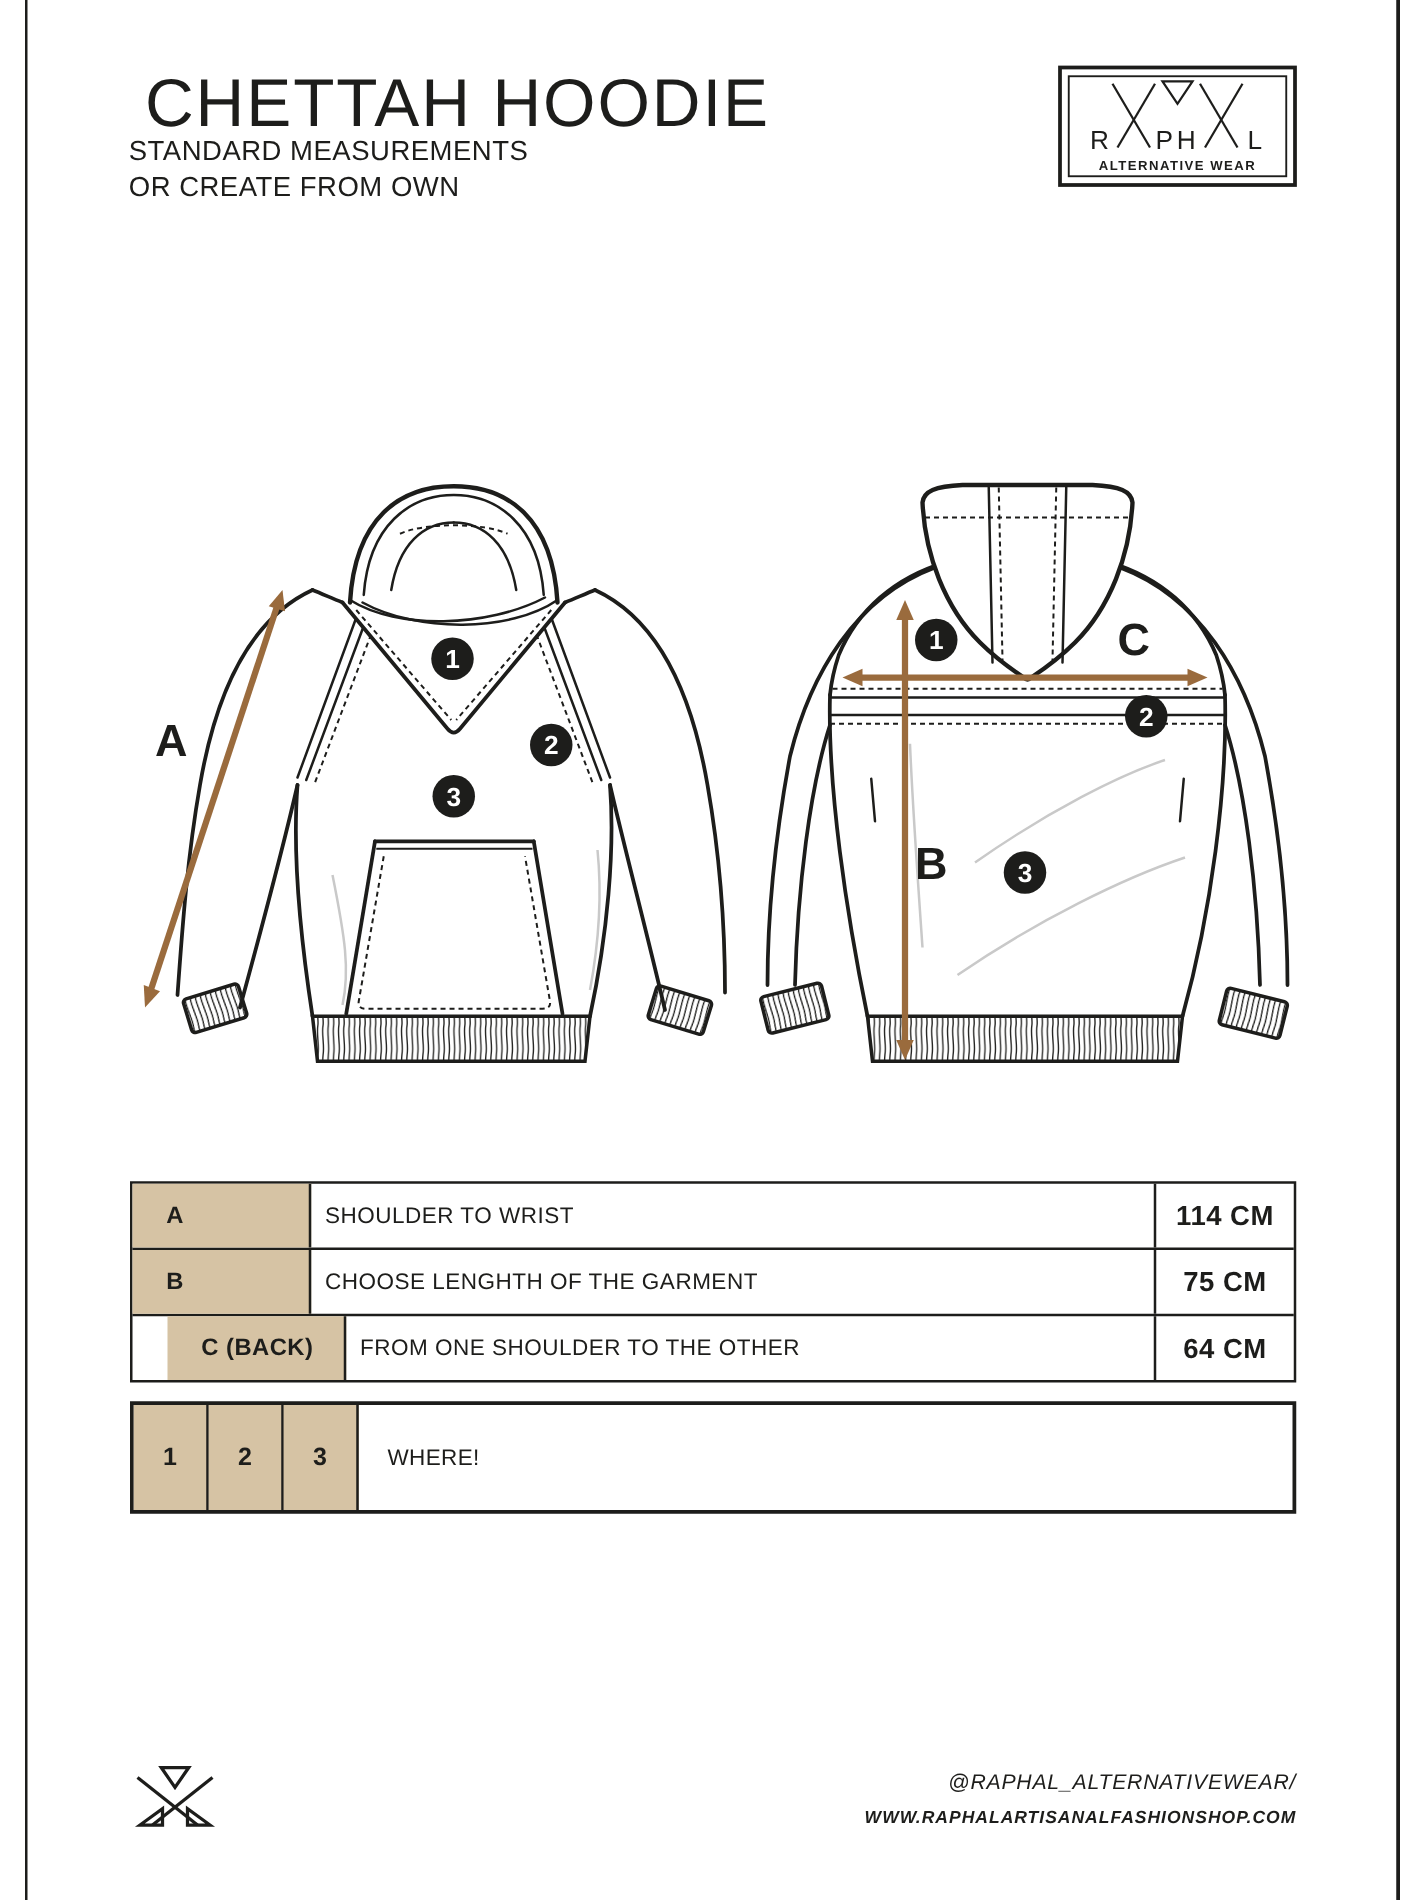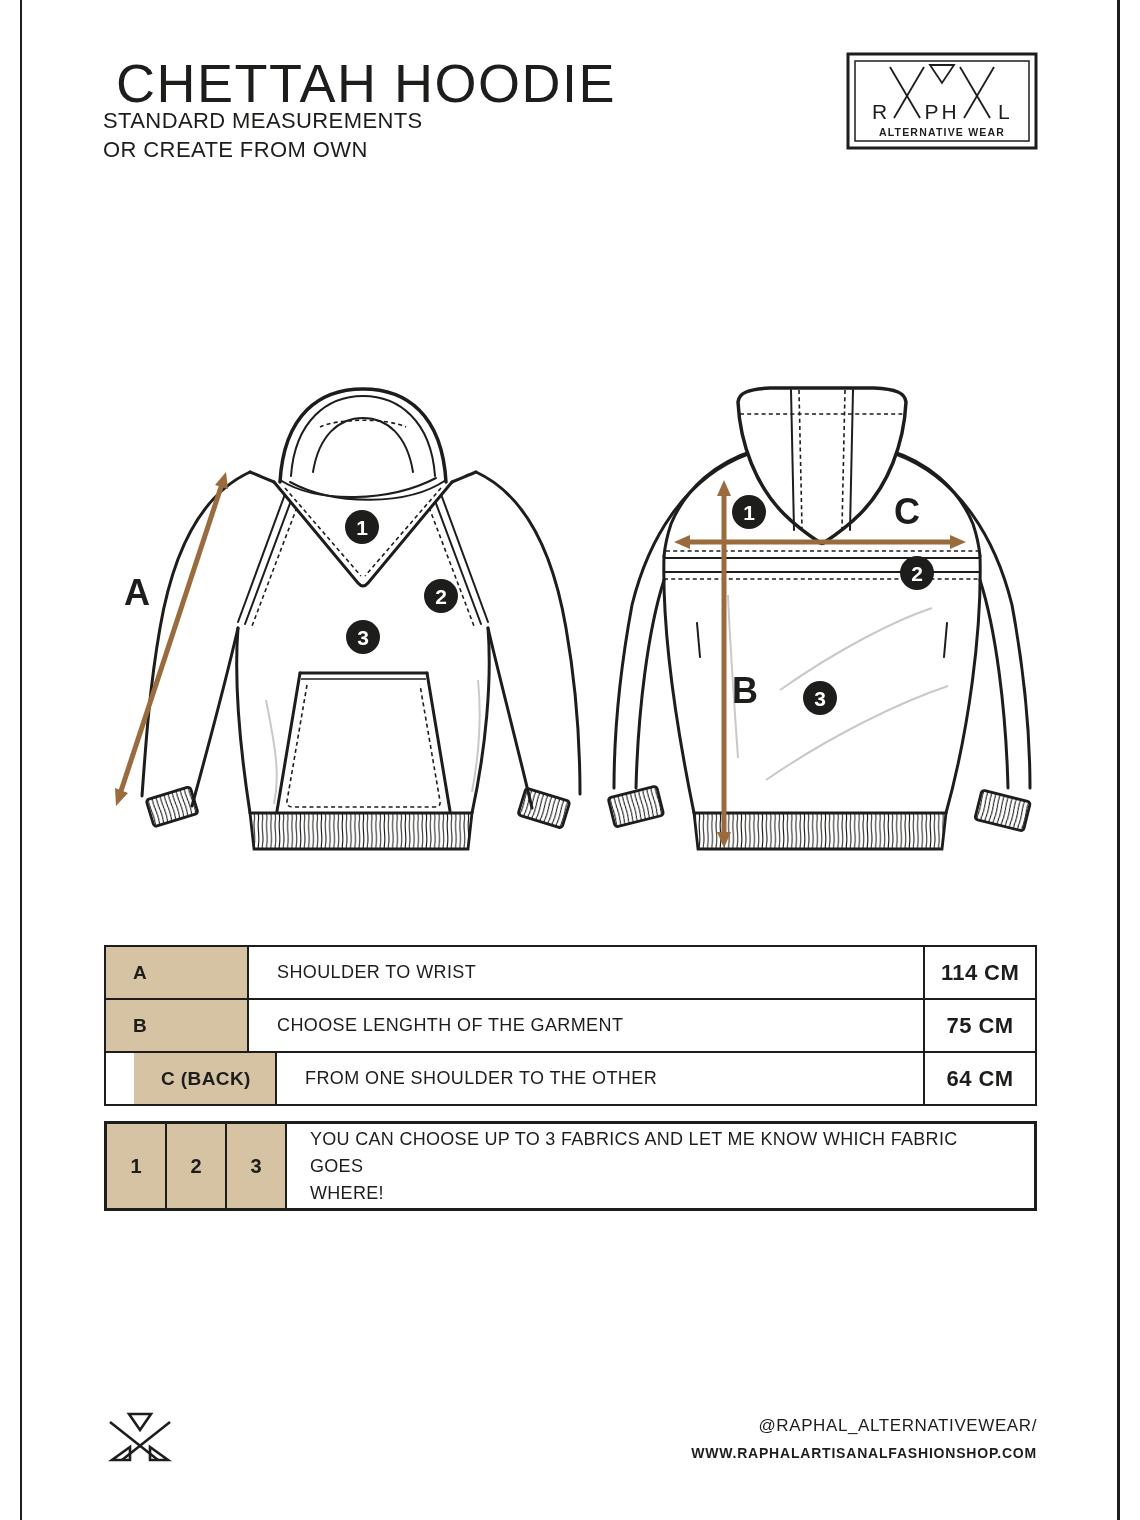--- a/index.html
+++ b/index.html
@@ -55,21 +55,21 @@
     border:2.5px solid var(--ink);box-sizing:border-box;
   }
   .m-row{display:flex;height:51px;border-bottom:2.5px solid var(--ink);}
   .m-row:last-child{border-bottom:none;margin-left:28px;}
   .m-key{
     width:143px;background:var(--accent_tan);border-right:2.5px solid var(--ink);
     display:flex;align-items:center;padding-left:27px;box-sizing:border-box;
     font-weight:bold;font-size:19px;letter-spacing:0.4px;
   }
   .m-desc{
-    flex:1;display:flex;align-items:center;padding-left:28px;
+    flex:1;display:flex;align-items:center;padding-left:11px;
     font-size:18px;letter-spacing:0.4px;
   }
   .m-val{
     width:112px;border-left:2.5px solid var(--ink);display:flex;
     align-items:center;justify-content:center;font-weight:bold;font-size:22px;
     letter-spacing:0.4px;box-sizing:border-box;
   }
 
   .note-table{
     position:absolute;left:104px;top:1121px;width:933px;height:90px;
@@ -80,21 +80,21 @@
     display:flex;align-items:center;justify-content:center;
     font-weight:bold;font-size:20px;flex:none;
   }
   .note-text{
     flex:1;display:flex;flex-direction:column;justify-content:center;
     padding:6px 30px 6px 23px;font-size:18px;line-height:27px;letter-spacing:0.3px;
   }
 
   .footer-mark{position:absolute;left:100px;top:1406px;}
   .footer-text{
-    position:absolute;right:103px;top:1416px;text-align:right;
+    position:absolute;right:103px;top:1416px;text-align:right;font-style:italic;
   }
   .footer-handle{font-size:17px;letter-spacing:0.6px;font-weight:500;}
   .footer-site{font-size:14px;font-weight:bold;letter-spacing:0.8px;margin-top:9px;}
 </style>
 </head>
 <body>
 
 <div class="rule rule-left"></div>
 <div class="rule rule-right"></div>
 
@@ -286,21 +286,20 @@
     <div class="m-desc">FROM ONE SHOULDER TO THE OTHER</div>
     <div class="m-val">64 CM</div>
   </div>
 </div>
 
 <div class="note-table">
   <div class="note-num">1</div>
   <div class="note-num">2</div>
   <div class="note-num">3</div>
   <div class="note-text">
-    <div>YOU CAN CHOOSE UP TO 3 FABRICS AND LET ME KNOW WHICH FABRIC GOES</div>
     <div>WHERE!</div>
   </div>
 </div>
 
 <svg class="footer-mark" width="80" height="62" viewBox="0 0 80 62">
   <path class="logo-line" style="stroke-width:2.6" d="M10,16 L58,54"></path>
   <path class="logo-line" style="stroke-width:2.6" d="M70,16 L22,54"></path>
   <path class="logo-line" style="stroke-width:2.6" d="M29,8 L51,8 L40,24 Z"></path>
   <path class="logo-line" style="stroke-width:2.6" d="M12,54 L30,54 L30,41 Z"></path>
   <path class="logo-line" style="stroke-width:2.6" d="M50,54 L68,54 L50,41 Z"></path>

